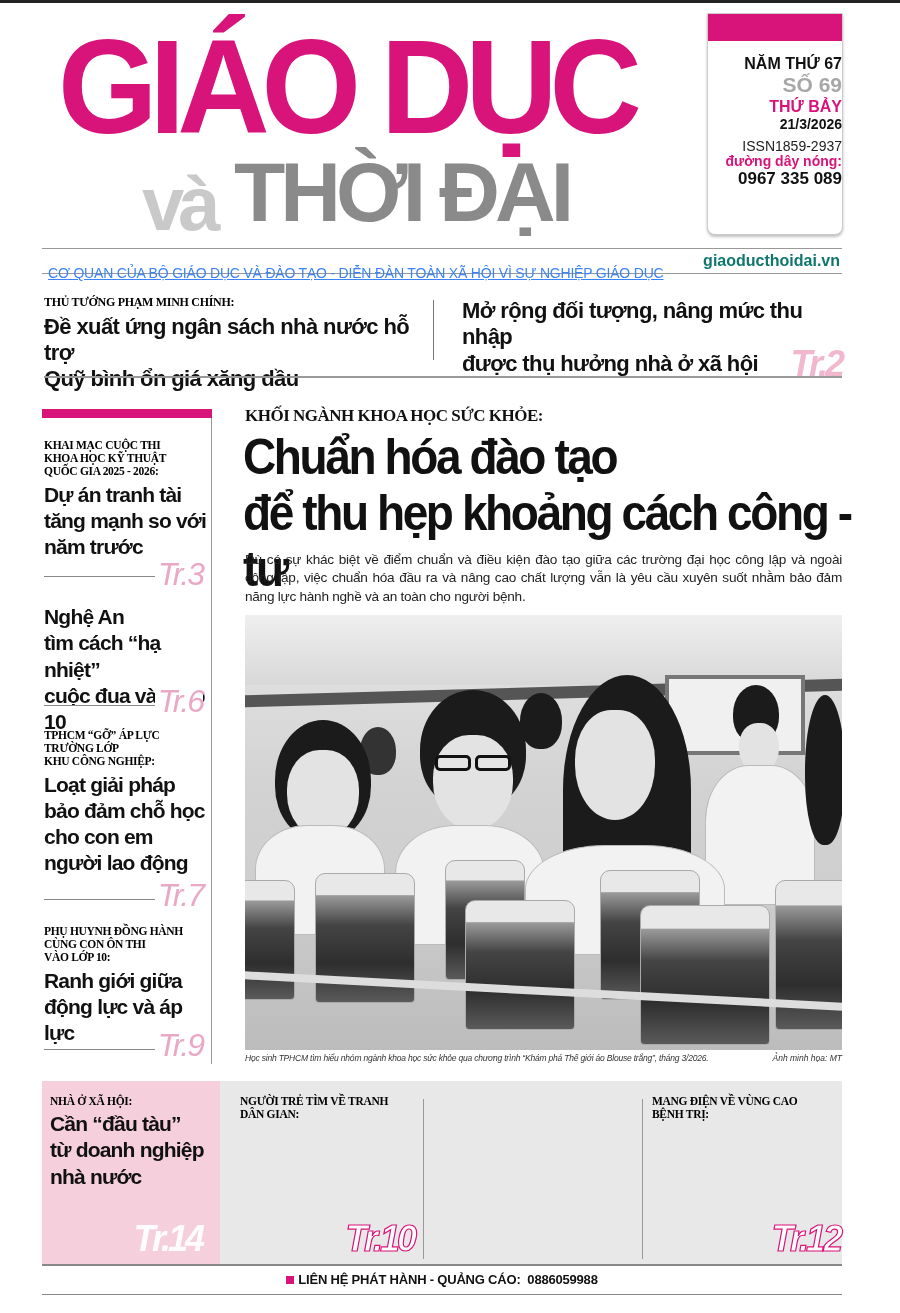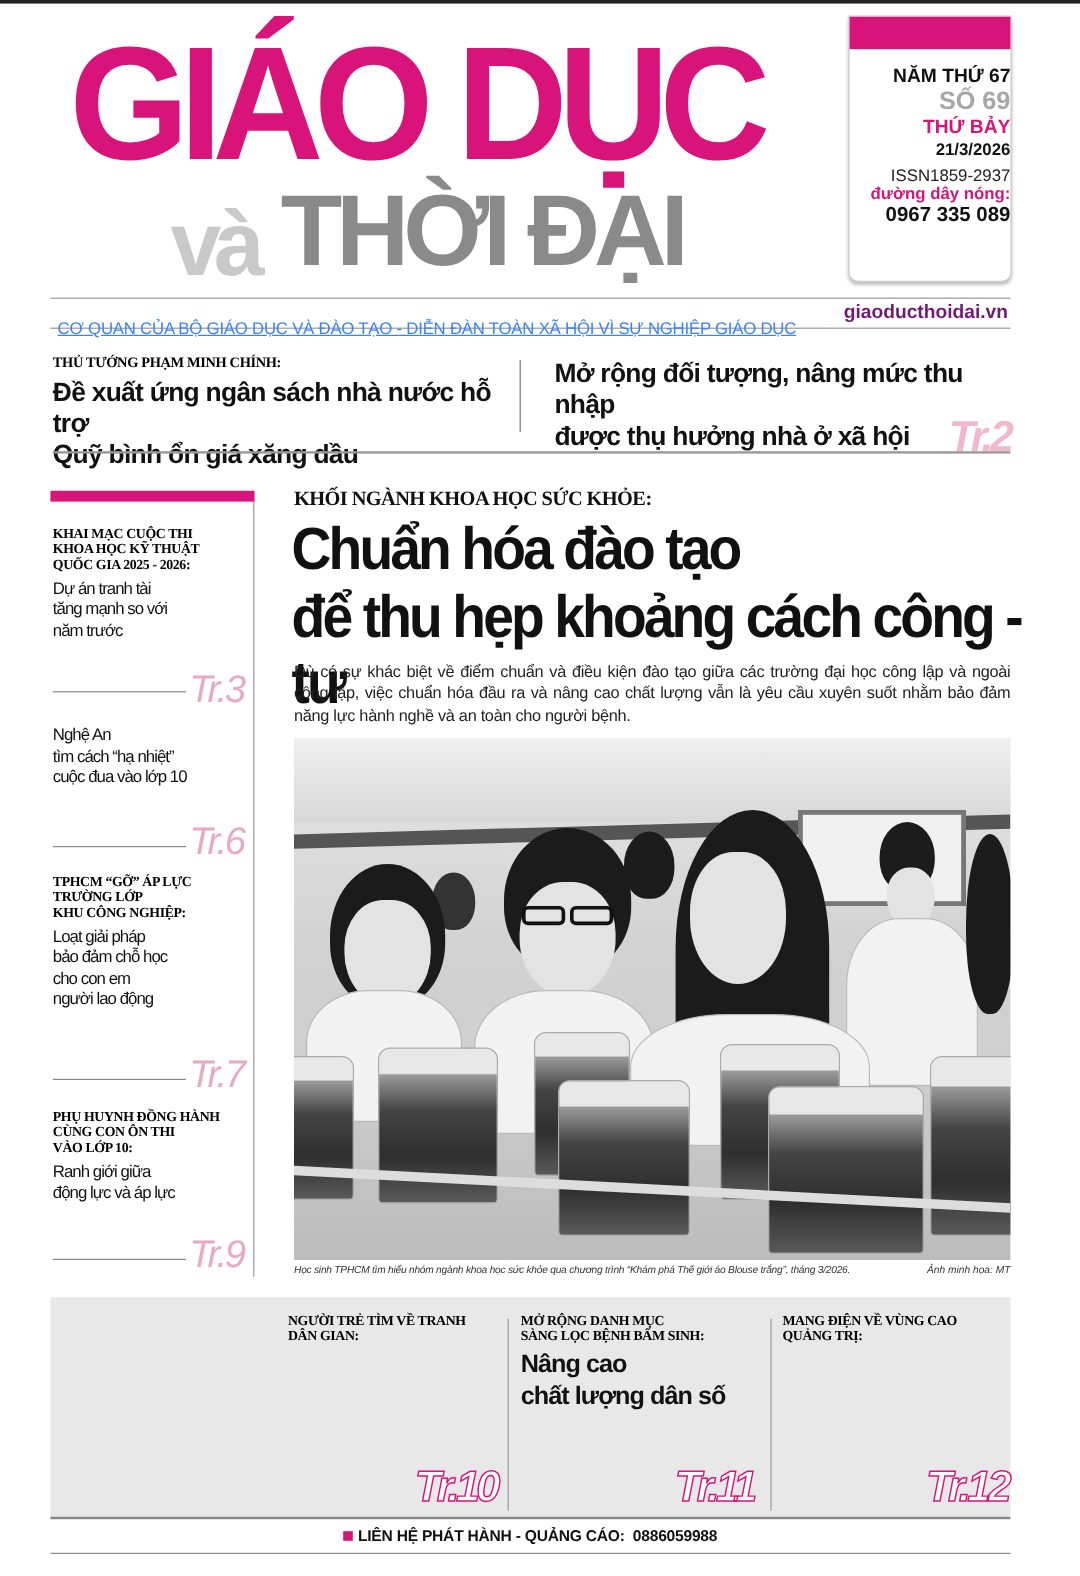--- a/index.html
+++ b/index.html
@@ -17,38 +17,38 @@
   .issue-year { margin-top: 14px; font-weight: 700; font-size: 16px; color: #111; }
   .issue-no { font-weight: 700; font-size: 21px; color: #a7a7a7; line-height: 1.1; }
   .issue-day { font-weight: 700; font-size: 16px; color: #d8137a; margin-top: 2px; }
   .issue-date { font-weight: 700; font-size: 14px; color: #111; }
   .issue-issn { font-size: 14px; color: #222; margin-top: 6px; }
   .issue-hot { font-weight: 700; font-size: 14px; color: #d8137a; line-height: 1.1; }
   .issue-phone { font-weight: 700; font-size: 17px; color: #111; line-height: 1.2; }
 
   .tagline-row { position: absolute; left: 42px; top: 248px; width: 800px; height: 26px; border-top: 1px solid #999; border-bottom: 1px solid #999; }
   .tagline { position: absolute; left: 6px; top: 16px; font-size: 14px; color: #3b82f6; letter-spacing: -0.2px; text-decoration: underline; }
-  .site { position: absolute; right: 2px; top: 3px; font-size: 16px; color: #701a75; font-weight: 700; }
+  .site { position: absolute; right: 2px; top: 3px; font-size: 16px; color: #0f766e; font-weight: 700; }
 
   
   .top-story-l { position: absolute; left: 44px; top: 296px; width: 380px; }
   .kicker { font-family: "Liberation Serif", serif; font-weight: 700; font-size: 12px; color: #000000; letter-spacing: -0.3px; line-height: 1.15; }
   .top-story-l .hl { font-weight: 700; font-size: 22px; line-height: 1.18; margin-top: 4px; letter-spacing: -0.6px; }
   .top-divider-v { position: absolute; left: 433px; top: 300px; width: 1px; height: 60px; background: #777; }
   .top-story-r { position: absolute; left: 462px; top: 298px; width: 380px; }
   .top-story-r .hl { font-weight: 700; font-size: 22px; line-height: 1.2; letter-spacing: -0.6px; }
   .tr-pink { font-family: "Liberation Sans", sans-serif; font-weight: 700; font-style: italic; color: #f1b8cd; }
   .top-tr { position: absolute; right: 58px; top: 343px; font-size: 36px; letter-spacing: -3px; }
   .top-hr { position: absolute; left: 44px; top: 376px; width: 798px; height: 2px; background: #999; }
 
   
   .left-col { position: absolute; left: 42px; top: 409px; width: 170px; height: 655px; border-right: 1px solid #999; }
   .left-col .topbar { height: 9px; background: #d8137a; width: 170px; }
   .lstory { position: absolute; left: 2px; width: 165px; }
-  .lstory .hl { font-weight: 400; font-size: 14px; line-height: 1.25; letter-spacing: -0.8px; margin-top: 3px; }
+  .lstory .hl { font-weight: 700; font-size: 21px; line-height: 1.25; letter-spacing: -0.8px; margin-top: 3px; }
   .lstory .kicker { font-size: 11.5px; }
   .ltr { position: absolute; right: 8px; font-family: "Liberation Sans", sans-serif; font-style: italic; font-size: 32px; color: #e9a9c4; letter-spacing: -2px; background: #fff; padding-left: 3px; }
   .lrule { position: absolute; left: 2px; width: 150px; height: 1px; background: #888; }
 
   
   .lead-kicker { position: absolute; left: 245px; top: 406px; font-family: "Liberation Serif", serif; font-size: 17px; font-weight: 700; letter-spacing: -0.5px; }
   .lead-hl { position: absolute; left: 243px; top: 430px; width: 610px; font-weight: 700; font-size: 46px; line-height: 1.12; letter-spacing: -2.4px; transform: scaleY(1.08); transform-origin: top left; }
   .lead-sapo { position: absolute; left: 245px; top: 551px; width: 597px; font-size: 13.6px; line-height: 1.36; letter-spacing: -0.25px; color: #222; text-align: justify; }
   .lead-see { display: block; text-align: right; font-style: italic; margin-top: -18px; }
 
@@ -224,52 +224,50 @@
   <div class="jar" style="left:220px;top:285px;width:110px;height:130px;"></div>
   <div class="jar" style="left:355px;top:255px;width:100px;height:130px;"></div>
   <div class="jar" style="left:395px;top:290px;width:130px;height:140px;"></div>
   <div class="jar" style="left:530px;top:265px;width:80px;height:150px;"></div>
   <div class="rail"></div>
 </div>
 <div class="caption">Học sinh TPHCM tìm hiểu nhóm ngành khoa học sức khỏe qua chương trình “Khám phá Thế giới áo Blouse trắng”, tháng 3/2026.</div>
 <div class="credit">Ảnh minh họa: MT</div>
 
 <div class="bottom-band">
+  <div class="bcell pink">
+    <div class="inner">
+      <div class="kicker">NHÀ Ở XÃ HỘI:</div>
+      <div class="hl">
+        <div>Cần “đầu tàu”</div>
+        <div>từ doanh nghiệp</div>
+        <div>nhà nước</div>
+      </div>
+    </div>
+    <div class="btr solid" style="right:18px;">Tr.14</div>
+  </div>
 
   <div class="bcell" style="left:190px;width:192px;">
     <div class="inner">
       <div class="kicker">
         <div>NGƯỜI TRẺ TÌM VỀ TRANH</div>
         <div>DÂN GIAN:</div>
       </div>
     </div>
     <div class="btr">Tr.10</div>
   </div>
   <div class="bvrule" style="left:381px;"></div>
 
-  <div class="bcell" style="left:384px;width:212px;">
-    <div class="inner">
-      <div class="kicker">
-        <div>MỞ RỘNG DANH MỤC</div>
-        <div>SÀNG LỌC BỆNH BẨM SINH:</div>
-      </div>
-      <div class="hl">
-        <div>Nâng cao</div>
-        <div>chất lượng dân số</div>
-      </div>
-    </div>
-    <div class="btr">Tr.11</div>
-  </div>
   <div class="bvrule" style="left:600px;"></div>
 
   <div class="bcell" style="left:602px;width:206px;">
     <div class="inner">
       <div class="kicker">
         <div>MANG ĐIỆN VỀ VÙNG CAO</div>
-        <div>QUẢNG TRỊ:</div>
+        <div>BỆNH TRỊ:</div>
       </div>
     </div>
     <div class="btr">Tr.12</div>
   </div>
 </div>
 
 <div class="footer">
   <span class="txt">
     <span class="sq"></span><span>LIÊN HỆ PHÁT HÀNH - QUẢNG CÁO:</span>&nbsp;&nbsp;<span>0886059988</span>
   </span>

